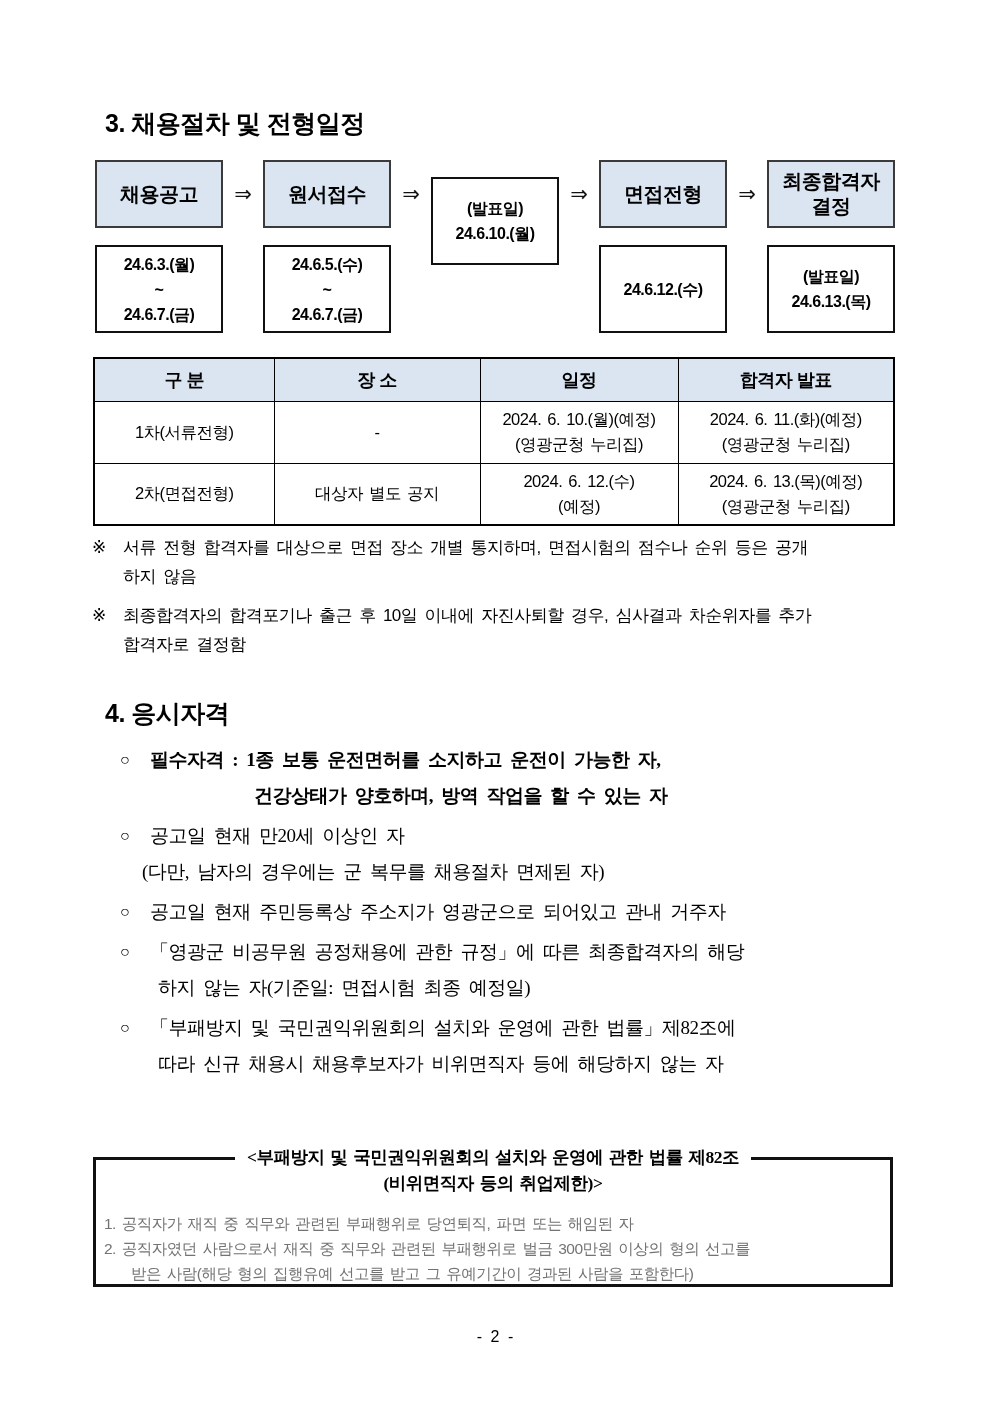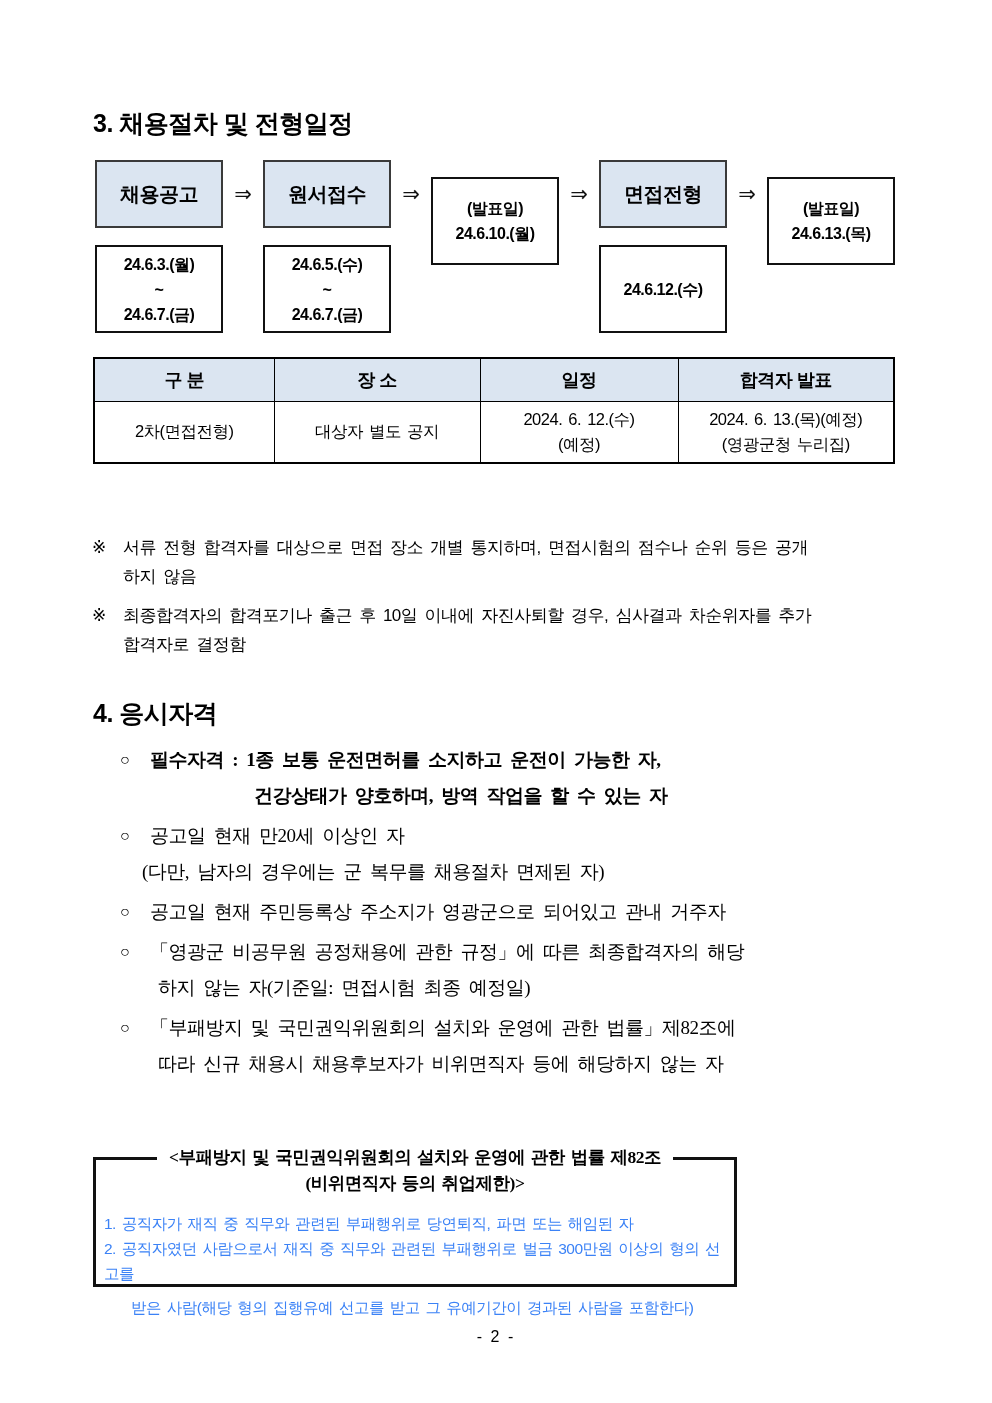--- a/index.html
+++ b/index.html
@@ -4,21 +4,21 @@
 <style>
   * { box-sizing: border-box; }
   html,body { margin:0; padding:0; background:#ffffff; }
   .page {
     position:relative; width:992px; height:1403px; background:#ffffff;
     font-family:"Liberation Serif","DejaVu Serif",serif; color:#000;
     overflow:hidden;
   }
 
   .sec-title {
-    position:absolute; left:93px; margin:0;
+    position:absolute; left:105px; margin:0;
     font-family:"Liberation Sans","DejaVu Sans",sans-serif;
     font-size:25px; font-weight:bold; letter-spacing:-0.5px;
   }
   #sec3-title { top:107px; }
   #sec4-title { top:697px;text-align:center; }
 
   
   .flow { position:absolute; left:95px; top:160px; width:668px; display:flex; }
   .flow-col { width:128px; flex:none; display:flex; flex-direction:column; }
   .flow-gap {
@@ -71,34 +71,34 @@
   .bullet { display:flex; margin-bottom:4px; }
   .bullet-marker { width:30px; flex:none; font-size:16px; }
   .bullet.bold { font-weight:bold; }
   .bullet-lines { flex:1; }
   .cont-deep { padding-left:104px;font-family:Liberation Serif, serif; }
   .cont-sm  { padding-left:8px; }
   .cont-neg { margin-left:-8px; }
 
   
   .law-box {
-    position:absolute; left:93px; top:1157px; width:644px; height:130px;
+    position:absolute; left:93px; top:1157px; width:800px; height:130px;
     border:3px solid #111; background:#fff;
   }
   .law-title-wrap {
     text-align:center; margin-top:-16px;
     font-weight:bold; font-size:17.5px; line-height:26px; word-spacing:2px; letter-spacing:-0.5px;
   }
   .law-title1 { display:inline-block; background:#fff; padding:0 12px; }
   .law-items {
     margin-top:15px; padding:0 10px 0 8px;
     font-family:"Liberation Sans","DejaVu Sans",sans-serif;
-    font-size:15.5px; line-height:25px; word-spacing:2px; letter-spacing:-0.5px; color:#3b82f6;
-  }
-  .law-item .l2 { padding-left:27px;margin-top:9px; }
+    font-size:15.5px; line-height:25px; word-spacing:2px; letter-spacing:-0.5px; color:#737373;
+  }
+  .law-item .l2 { padding-left:27px; }
 
   .page-num {
     position:absolute; left:0; right:0; top:1328px; text-align:center;
     font-family:"Liberation Sans","DejaVu Sans",sans-serif; font-size:16px; letter-spacing:2px;
   }
 </style>
 </head>
 <body>
 
 <div class="page">
@@ -152,20 +152,24 @@
       <div class="date-box">
         <div>24.6.12.(수)</div>
         <div></div>
         <div></div>
       </div>
     </div>
     <div class="flow-gap">
         <span>⇒</span>
       </div>
     <div class="flow-col">
+      <div class="flow-box">
+        <div>최종합격자</div>
+        <div>결정</div>
+      </div>
       <div class="date-box">
         <div>(발표일)</div>
         <div>24.6.13.(목)</div>
         <div></div>
       </div>
     </div>
   </div>
 
   <table class="sched-table">
     <colgroup>
@@ -178,20 +182,36 @@
       <tr>
         <th>구 분</th>
         <th>장 소</th>
         <th>일정</th>
         <th>합격자 발표</th>
       </tr>
     </thead>
     <tbody>
       <tr>
         <td>
+            <div>1차(서류전형)</div>
+          </td>
+        <td>
+            <div>-</div>
+          </td>
+        <td>
+            <div>2024. 6. 10.(월)(예정)</div>
+            <div>(영광군청 누리집)</div>
+          </td>
+        <td>
+            <div>2024. 6. 11.(화)(예정)</div>
+            <div>(영광군청 누리집)</div>
+          </td>
+      </tr>
+      <tr>
+        <td>
             <div>2차(면접전형)</div>
           </td>
         <td>
             <div>대상자 별도 공지</div>
           </td>
         <td>
             <div>2024. 6. 12.(수)</div>
             <div>(예정)</div>
           </td>
         <td>

